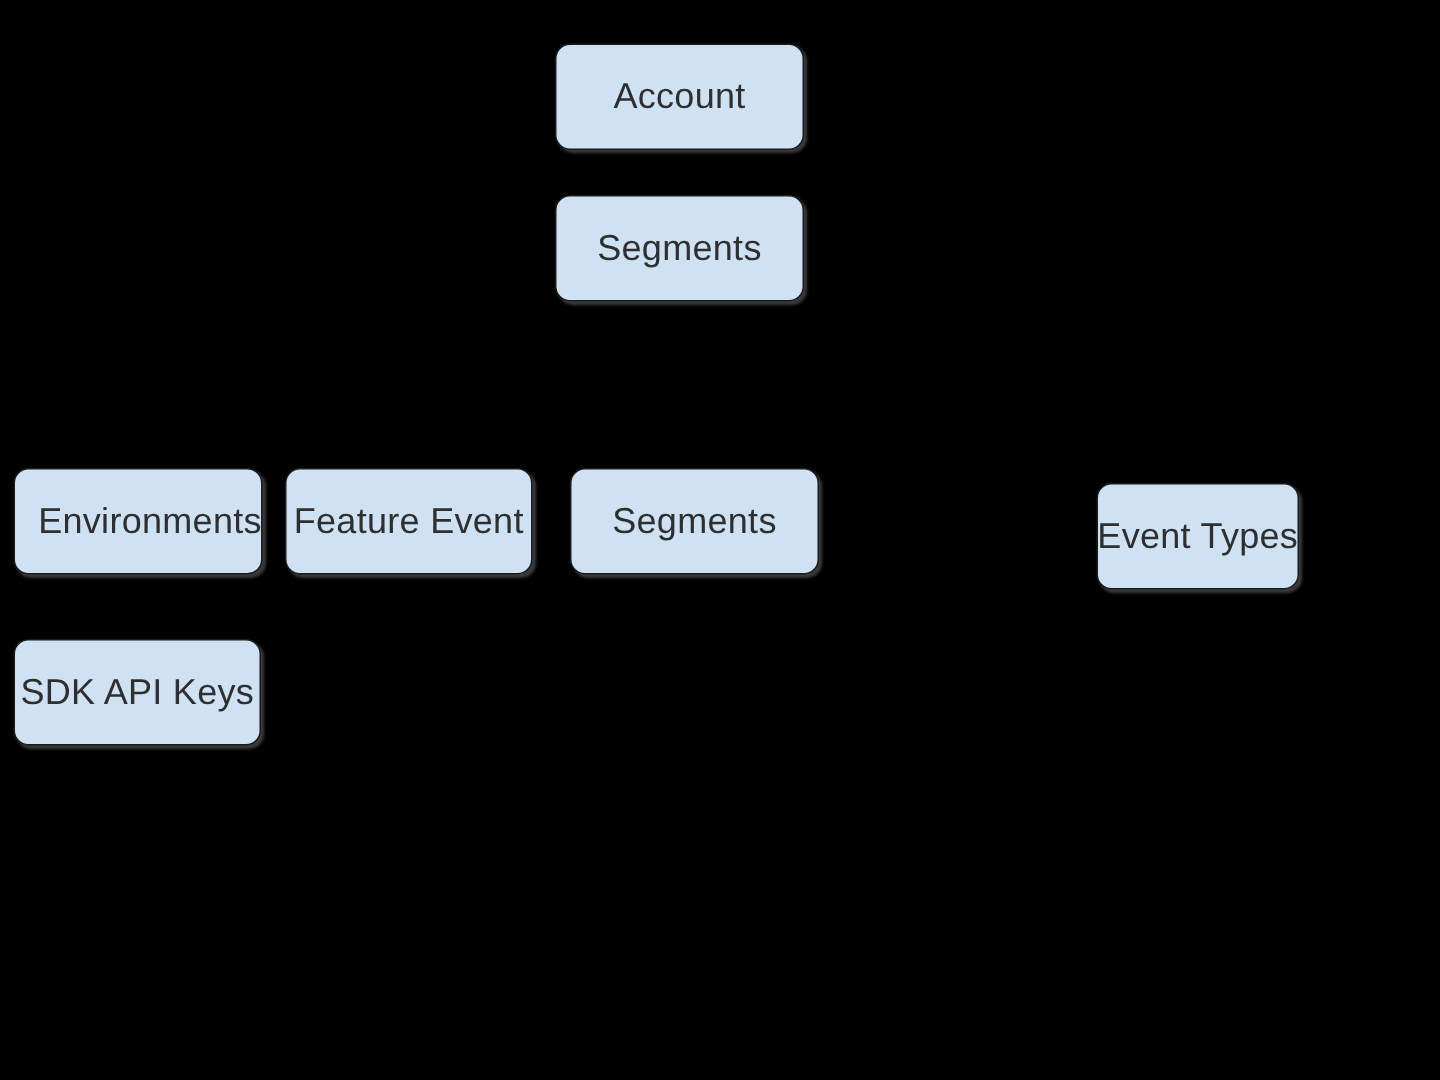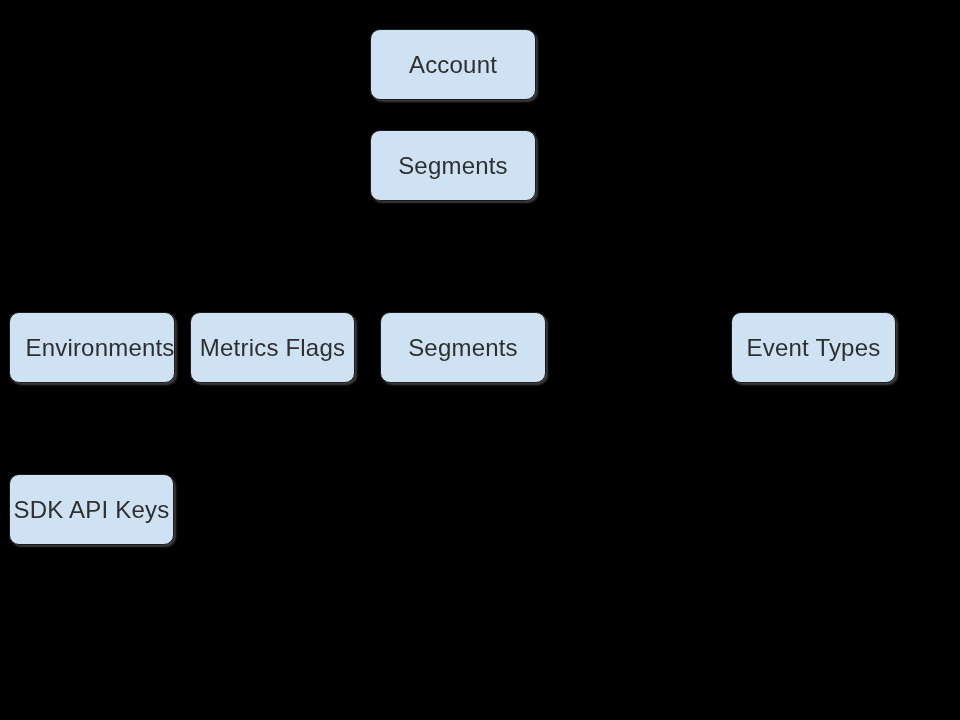--- a/index.html
+++ b/index.html
@@ -31,34 +31,34 @@
     letter-spacing: 0.2px;
     box-shadow: 2px 2px 2px rgba(130, 130, 130, 0.45);
     white-space: nowrap;
   }
   .node-account      { left: 370px; top: 29px;  }
   .node-projects     { left: 370px; top: 130px; }
   .node-environments { left: 9px;   top: 312px; padding-left: 16px; }
   .node-feature-flags{ left: 190px; top: 312px; width: 165px; }
   .node-segments     { left: 380px; top: 312px; }
   .node-metrics      { left: 550px; top: 312px; }
-  .node-event-types  { left: 731px; top: 312px; width: 165px; }
-  .node-sdk-api-keys { left: 9px;   top: 474px; width: 165px; }
+  .node-event-types  { left: 731px; top: 322px; width: 135px; }
+  .node-sdk-api-keys { left: 9px;   top: 426px; width: 165px; }
 </style>
 </head>
 <body>
 
 <div class="canvas">
   <div class="node node-account">Account</div>
 
   <div class="node node-projects">Segments</div>
 
   <div class="node node-environments">Environments</div>
 
-  <div class="node node-feature-flags">Metrics Flags</div>
+  <div class="node node-feature-flags">Feature Event</div>
 
   <div class="node node-segments">Segments</div>
 
 
   <div class="node node-event-types">Event Types</div>
 
   <div class="node node-sdk-api-keys">SDK API Keys</div>
 </div>
 
 </body></html>

